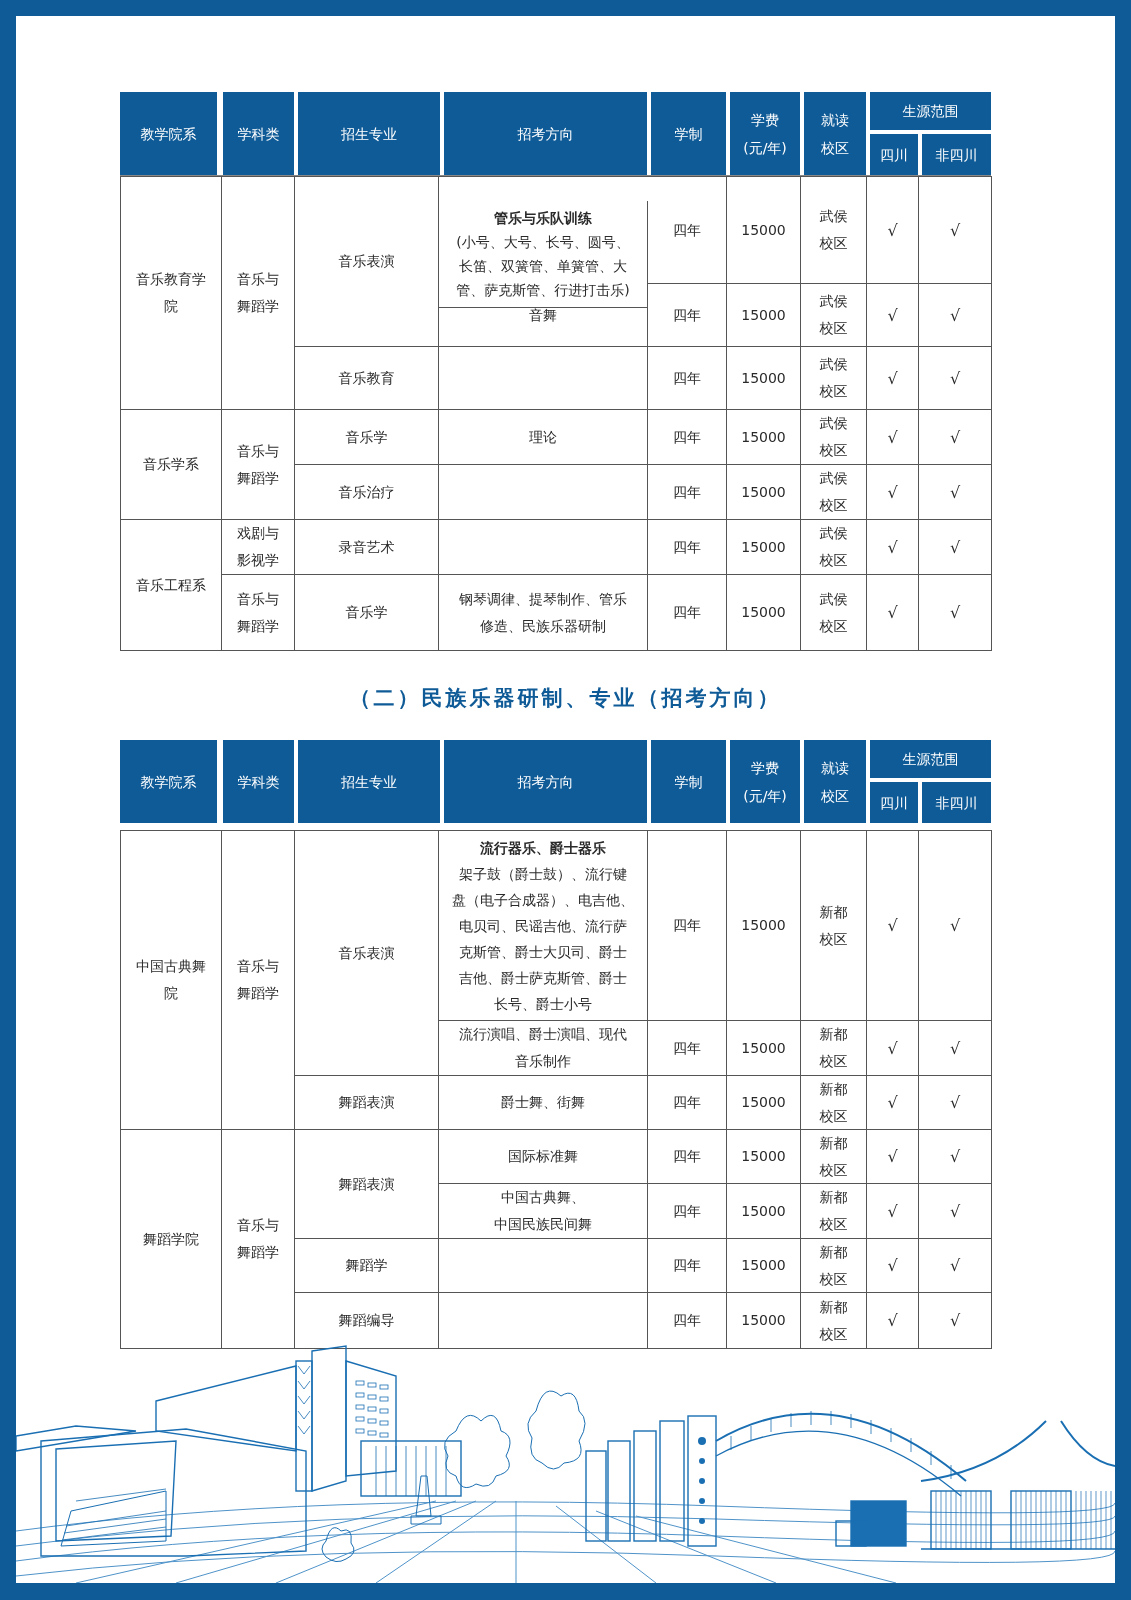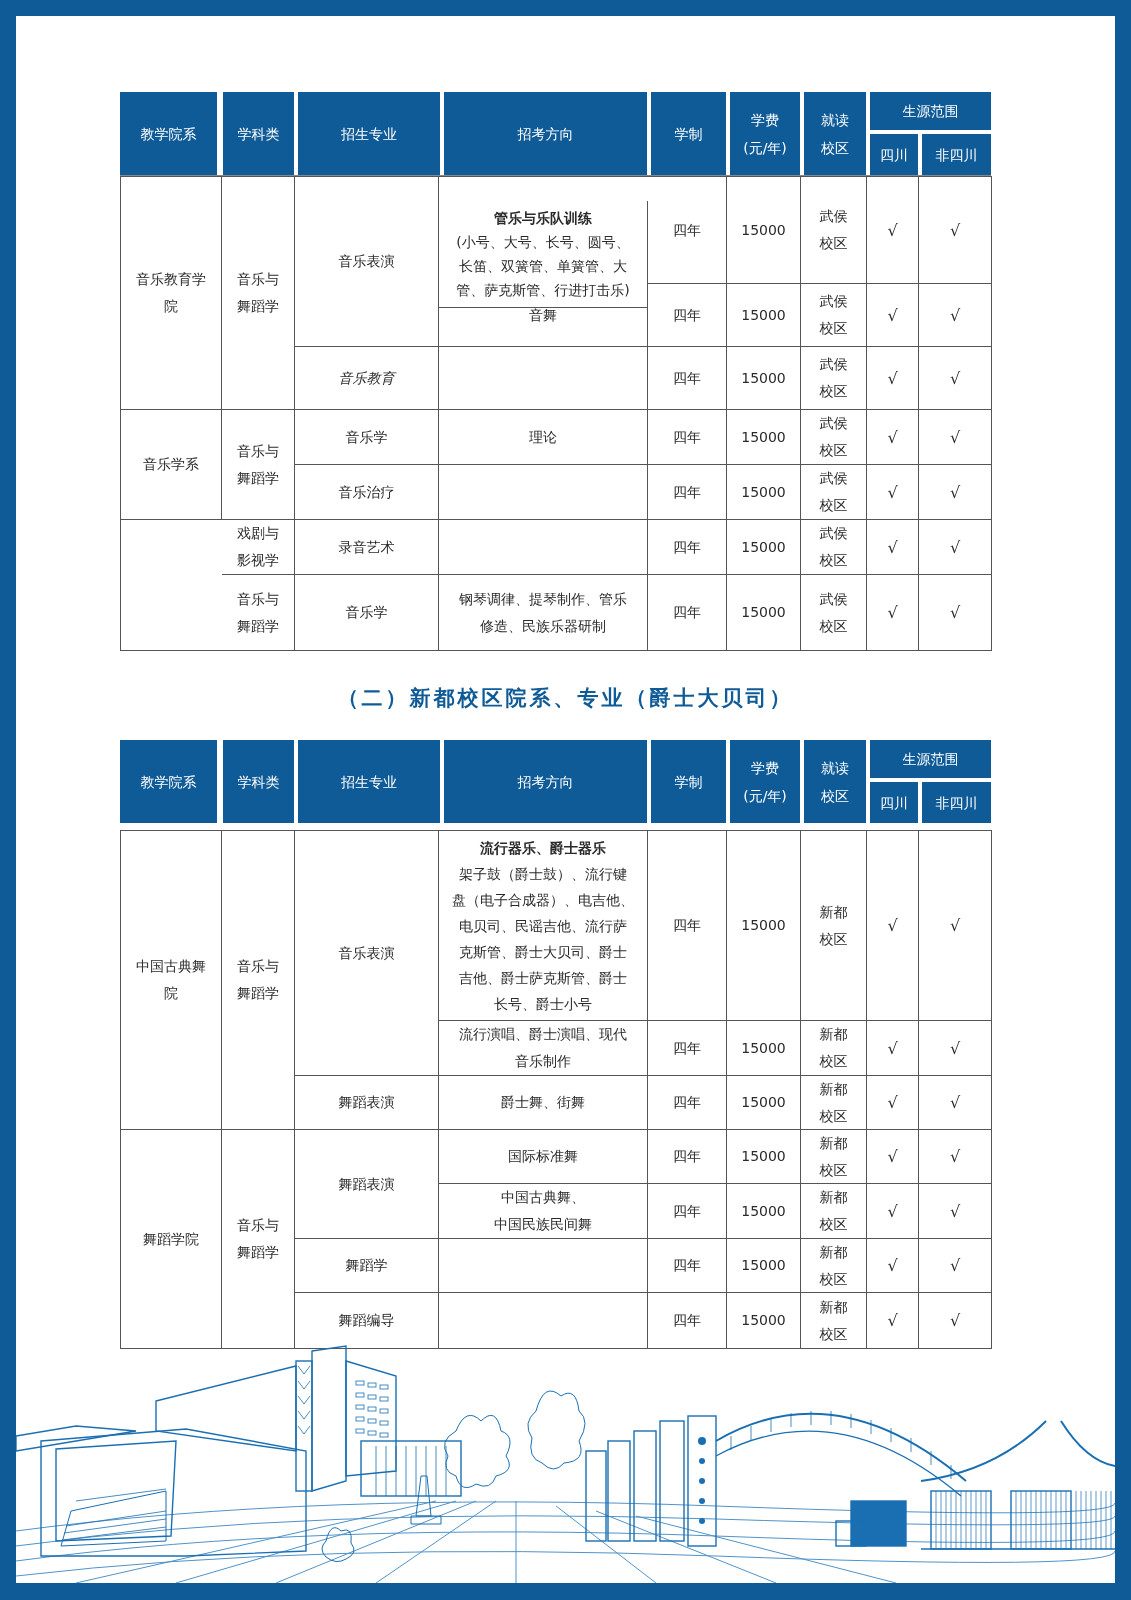--- a/index.html
+++ b/index.html
@@ -62,20 +62,23 @@
 
   <div class="tbl" style="left:104px;top:160px;width:870px;height:473px;">
 
     <div class="cell" style="left:0;top:0;width:101px;height:233px;">
         <div class="inner">音乐教育学
 院</div>
       </div>
     <div class="cell" style="left:0;top:233px;width:101px;height:110px;align-items:center;">
         <div class="inner">音乐学系</div>
       </div>
+    <div class="cell nb" style="left:0;top:343px;width:101px;height:130px;">
+        <div class="inner">音乐工程系</div>
+      </div>
 
     <div class="cell" style="left:101px;top:0;width:73px;height:233px;">
         <div class="inner">音乐与
 舞蹈学</div>
       </div>
     <div class="cell" style="left:101px;top:233px;width:73px;height:110px;">
         <div class="inner">音乐与
 舞蹈学</div>
       </div>
     <div class="cell" style="left:101px;top:343px;width:73px;height:55px;justify-content:center;">
@@ -83,21 +86,21 @@
 影视学</div>
       </div>
     <div class="cell nb" style="left:101px;top:398px;width:73px;height:75px;">
         <div class="inner">音乐与
 舞蹈学</div>
       </div>
 
     <div class="cell" style="left:174px;top:0;width:144px;height:170px;">
         <div class="inner">音乐表演</div>
       </div>
-    <div class="cell" style="left:174px;top:170px;width:144px;height:63px;font-style:italic;">
+    <div class="cell" style="left:174px;top:170px;width:144px;height:63px;">
         <div class="inner">音乐教育</div>
       </div>
     <div class="cell" style="left:174px;top:233px;width:144px;height:55px;">
         <div class="inner">音乐学</div>
       </div>
     <div class="cell" style="left:174px;top:288px;width:144px;height:55px;">
         <div class="inner">音乐治疗</div>
       </div>
     <div class="cell" style="left:174px;top:343px;width:144px;height:55px;">
         <div class="inner">录音艺术</div>
@@ -244,21 +247,21 @@
 校区</div>
       </div>
     <div class="cell check nb" style="left:746px;top:398px;width:52px;height:75px;">
         <div class="inner">√</div>
       </div>
     <div class="cell check nr nb" style="left:798px;top:398px;width:72px;height:75px;">
         <div class="inner">√</div>
       </div>
   </div>
 
-  <div class="sect-title">（二）新都校区院系、专业（爵士大贝司）</div>
+  <div class="sect-title">（二）民族乐器研制、专业（招考方向）</div>
 
   <div>
     <div class="hdr" style="left:104px;top:724px;width:97px;height:83px;">
         <span>教学院系</span>
       </div>
     <div class="hdr" style="left:207px;top:724px;width:71px;height:83px;">
         <span>学科类</span>
       </div>
     <div class="hdr" style="left:282px;top:724px;width:142px;height:83px;">
         <span>招生专业</span>

